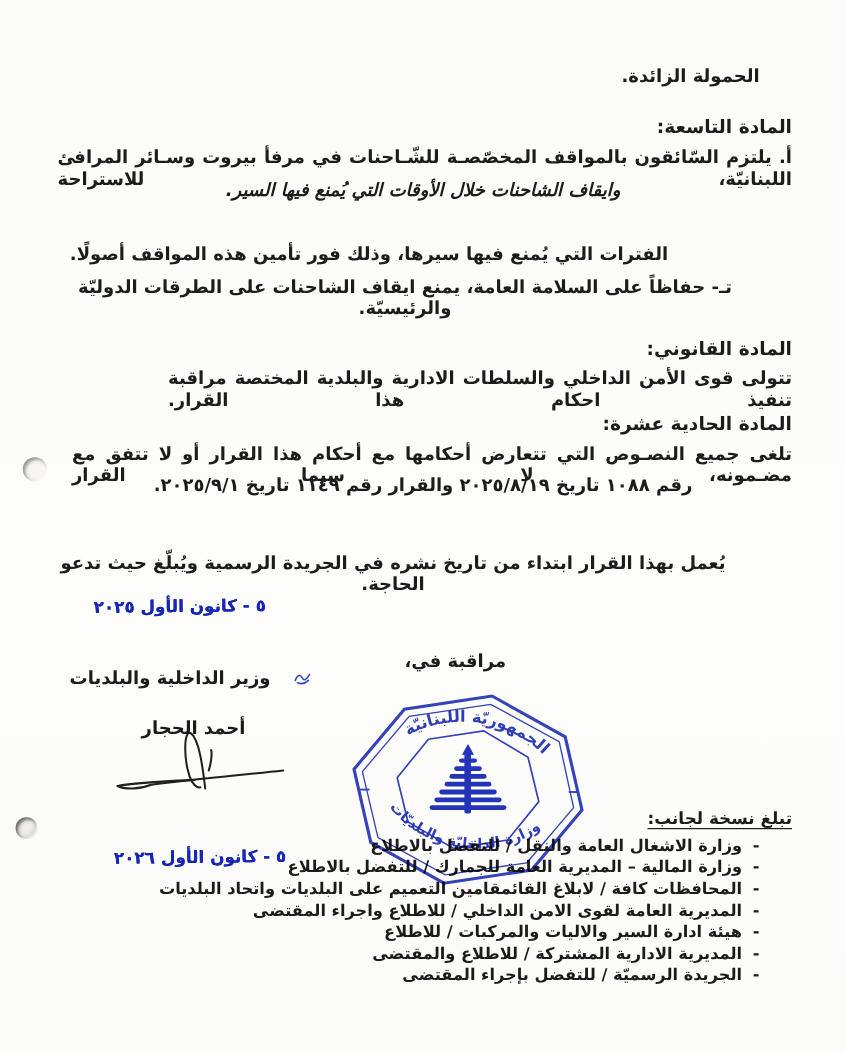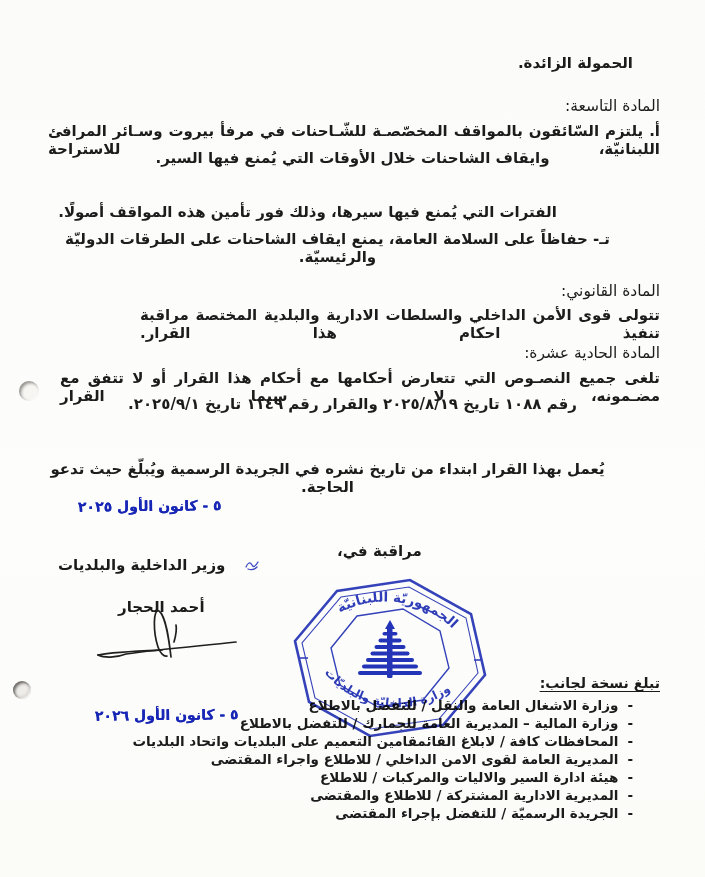--- a/index.html
+++ b/index.html
@@ -10,21 +10,21 @@
     margin:0 auto;
     background:linear-gradient(180deg,#fbfbf9 0%, #fdfdfc 60%, #fbfbf8 100%);
     overflow:hidden;
     font-family:"DejaVu Sans", sans-serif;
     color:#1b1b1b;
     direction:rtl;
   }
   .line{position:absolute;font-size:15px;font-weight:700;white-space:nowrap;color:#1c1c1c;}
   .flush{left:48px;right:45px;white-space:normal;text-align:justify;text-align-last:justify;}
   .center{left:45px;right:45px;white-space:normal;text-align:center;}
-  .heading{right:45px;font-size:15.5px;font-weight:400;text-align:center;}
+  .heading{right:45px;font-size:15.5px;font-weight:700;text-align:center;}
   .right-short{text-align:right;}
   .datestamp{
     position:absolute;color:#1726b5;font-size:14px;font-weight:800;
     letter-spacing:1px;white-space:nowrap;transform:rotate(-0.6deg);
     text-shadow:0 0 .4px #1726b5;
   }
   .dist-heading{
     position:absolute;right:45px;font-size:14px;font-weight:800;
     text-decoration:underline;text-underline-offset:3px;white-space:nowrap;
   }
@@ -53,21 +53,21 @@
 </style>
 </head>
 <body>
 
 <div id="page">
 
   <div class="line right-short" style="top:54px;right:72px;">الحمولة الزائدة.</div>
 
   <div class="line heading" style="top:97px;">المادة التاسعة:</div>
   <div class="line flush" style="top:122px;">أ.  يلتزم السّائقون بالمواقف المخصّصـة للشّـاحنات في مرفأ بيروت وسـائر المرافئ اللبنانيّة، للاستراحة</div>
-  <div class="line center" style="top:149px;">وايقاف الشاحنات خلال الأوقات التي يُمنع فيها السير.</div>
+  <div class="line center" style="top:149px;font-style:italic;">وايقاف الشاحنات خلال الأوقات التي يُمنع فيها السير.</div>
   <div class="line center" style="top:203px;right:135px;">الفترات التي يُمنع فيها سيرها، وذلك فور تأمين هذه المواقف أصولًا.</div>
   <div class="line center" style="top:230px;right:75px;">تـ- حفاظاً على السلامة العامة، يمنع ايقاف الشاحنات على الطرقات الدوليّة والرئيسيّة.</div>
 
   <div class="line heading" style="top:282px;">المادة القانوني:</div>
   <div class="line flush" style="top:306px;left:140px;">تتولى قوى الأمن الداخلي والسلطات الادارية والبلدية المختصة مراقبة تنفيذ احكام هذا القرار.</div>
 
   <div class="line heading" style="top:344px;">المادة الحادية عشرة:</div>
   <div class="line flush" style="top:369px;left:60px;">تلغى جميع النصـوص التي تتعارض أحكامها مع أحكام هذا القرار أو لا تتفق مع مضـمونه، لا سيما القرار</div>
   <div class="line center" style="top:395px;">رقم ١٠٨٨ تاريخ ٢٠٢٥/٨/١٩  والقرار رقم ١١٤٩ تاريخ ٢٠٢٥/٩/١.</div>
 

